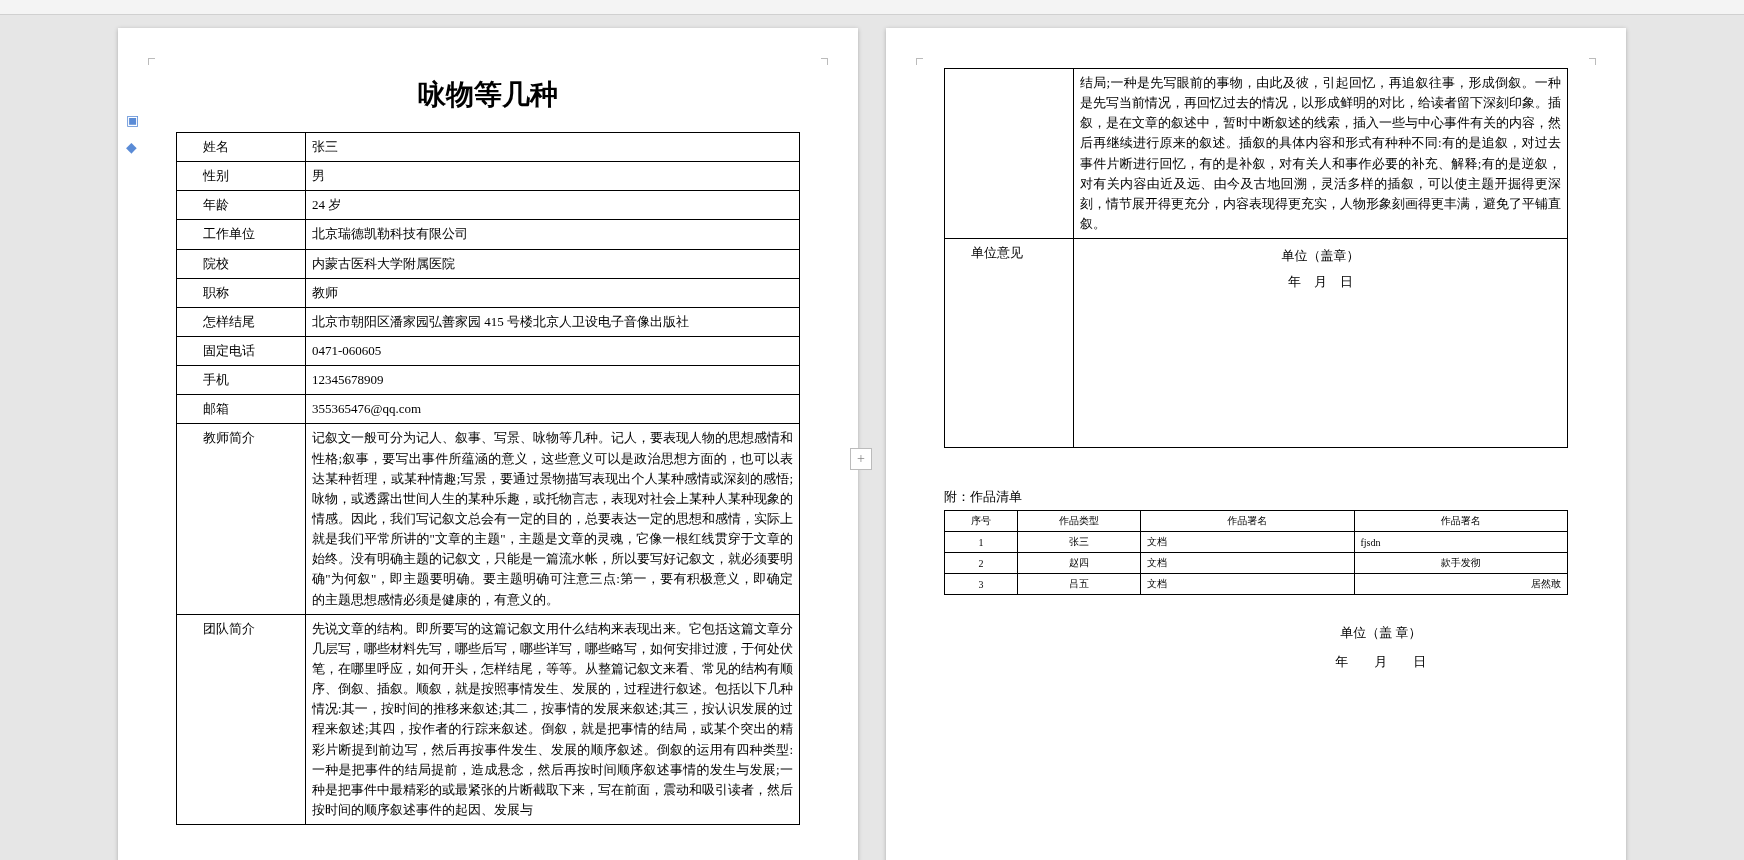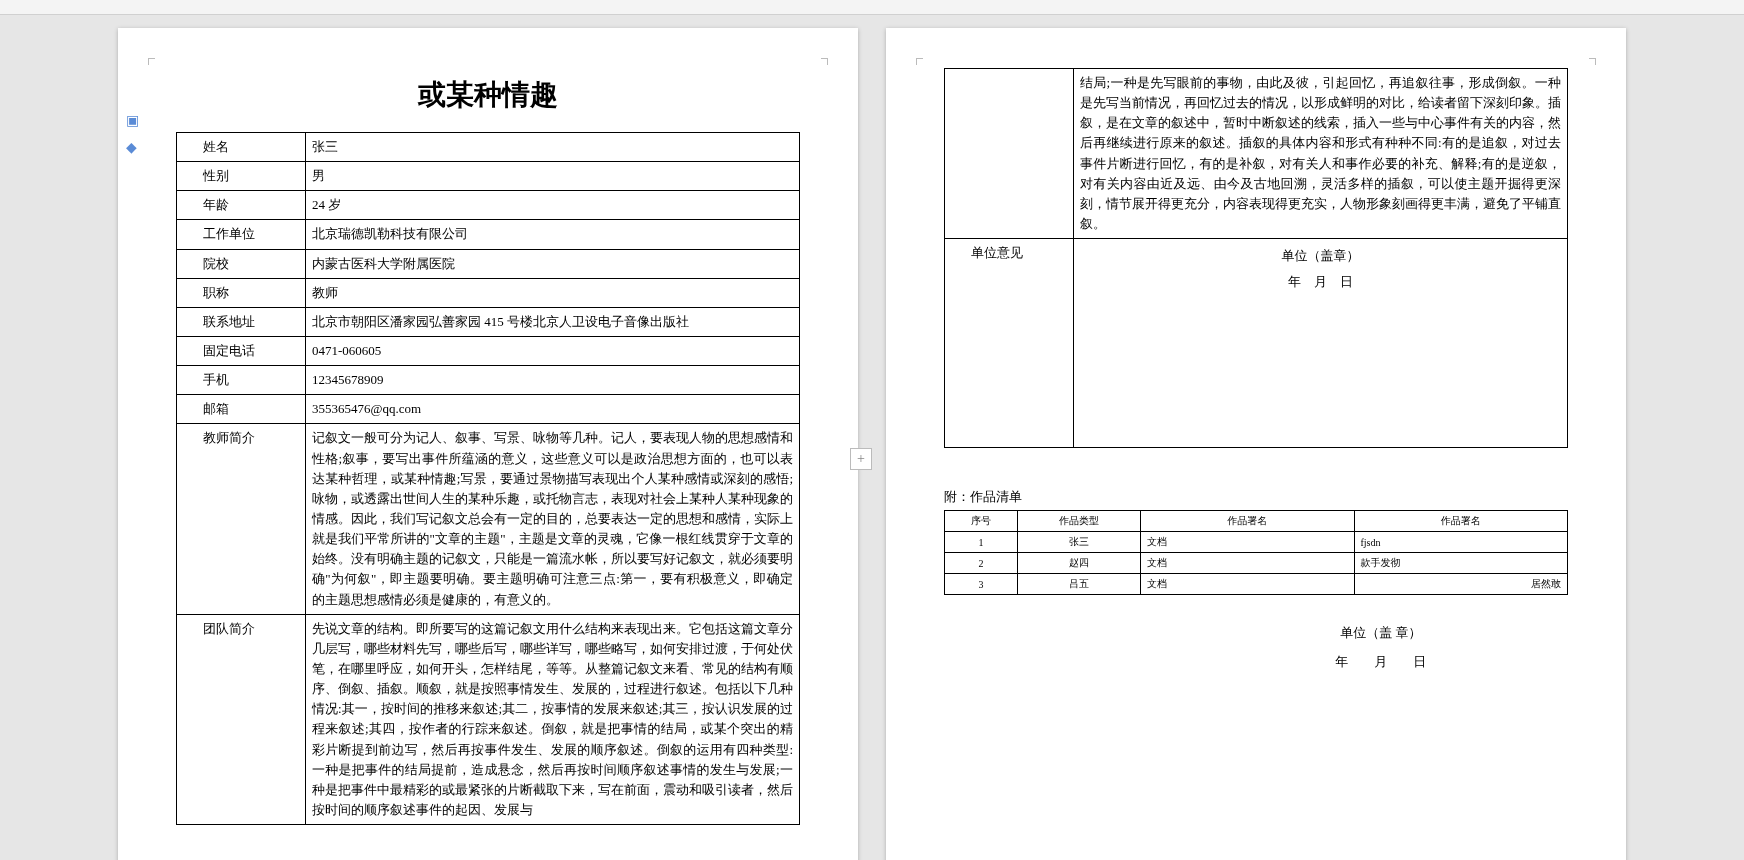--- a/index.html
+++ b/index.html
@@ -37,21 +37,21 @@
     <span class="crop tl"></span>
       <span class="crop tr"></span>
 
     <div class="gutter-icons">
       <span>▣</span>
       <span>◆</span>
     </div>
     <div class="add-badge">+</div>
 
     <div class="page-inner">
-      <h1 class="title">或某种情趣</h1>
+      <h1 class="title">咏物等几种</h1>
 
       <table class="info">
         <tbody>
             <tr>
               <td class="lab">姓名</td>
             <td>张三</td>
             </tr>
         <tr>
               <td class="lab">性别</td>
             <td>男</td>
@@ -66,21 +66,21 @@
             </tr>
         <tr>
               <td class="lab">院校</td>
             <td>内蒙古医科大学附属医院</td>
             </tr>
         <tr>
               <td class="lab">职称</td>
             <td>教师</td>
             </tr>
         <tr>
-              <td class="lab">联系地址</td>
+              <td class="lab">怎样结尾</td>
             <td>北京市朝阳区潘家园弘善家园 415 号楼北京人卫设电子音像出版社</td>
             </tr>
         <tr>
               <td class="lab">固定电话</td>
             <td>0471-060605</td>
             </tr>
         <tr>
               <td class="lab">手机</td>
             <td>12345678909</td>
             </tr>
@@ -140,21 +140,21 @@
               <tr>
                 <td>1</td>
                 <td>张三</td>
                 <td style="text-align: left;">文档</td>
                 <td style="text-align: left;">fjsdn</td>
               </tr>
               <tr>
                 <td>2</td>
                 <td>赵四</td>
                 <td style="text-align: left;">文档</td>
-                <td style="text-align: left;">款手发彻</td>
+                <td style="text-align: center;">款手发彻</td>
               </tr>
               <tr>
                 <td>3</td>
                 <td>吕五</td>
                 <td style="text-align: left;">文档</td>
                 <td style="text-align: right;">居然敢</td>
               </tr>
             </tbody>
         </table>
 

